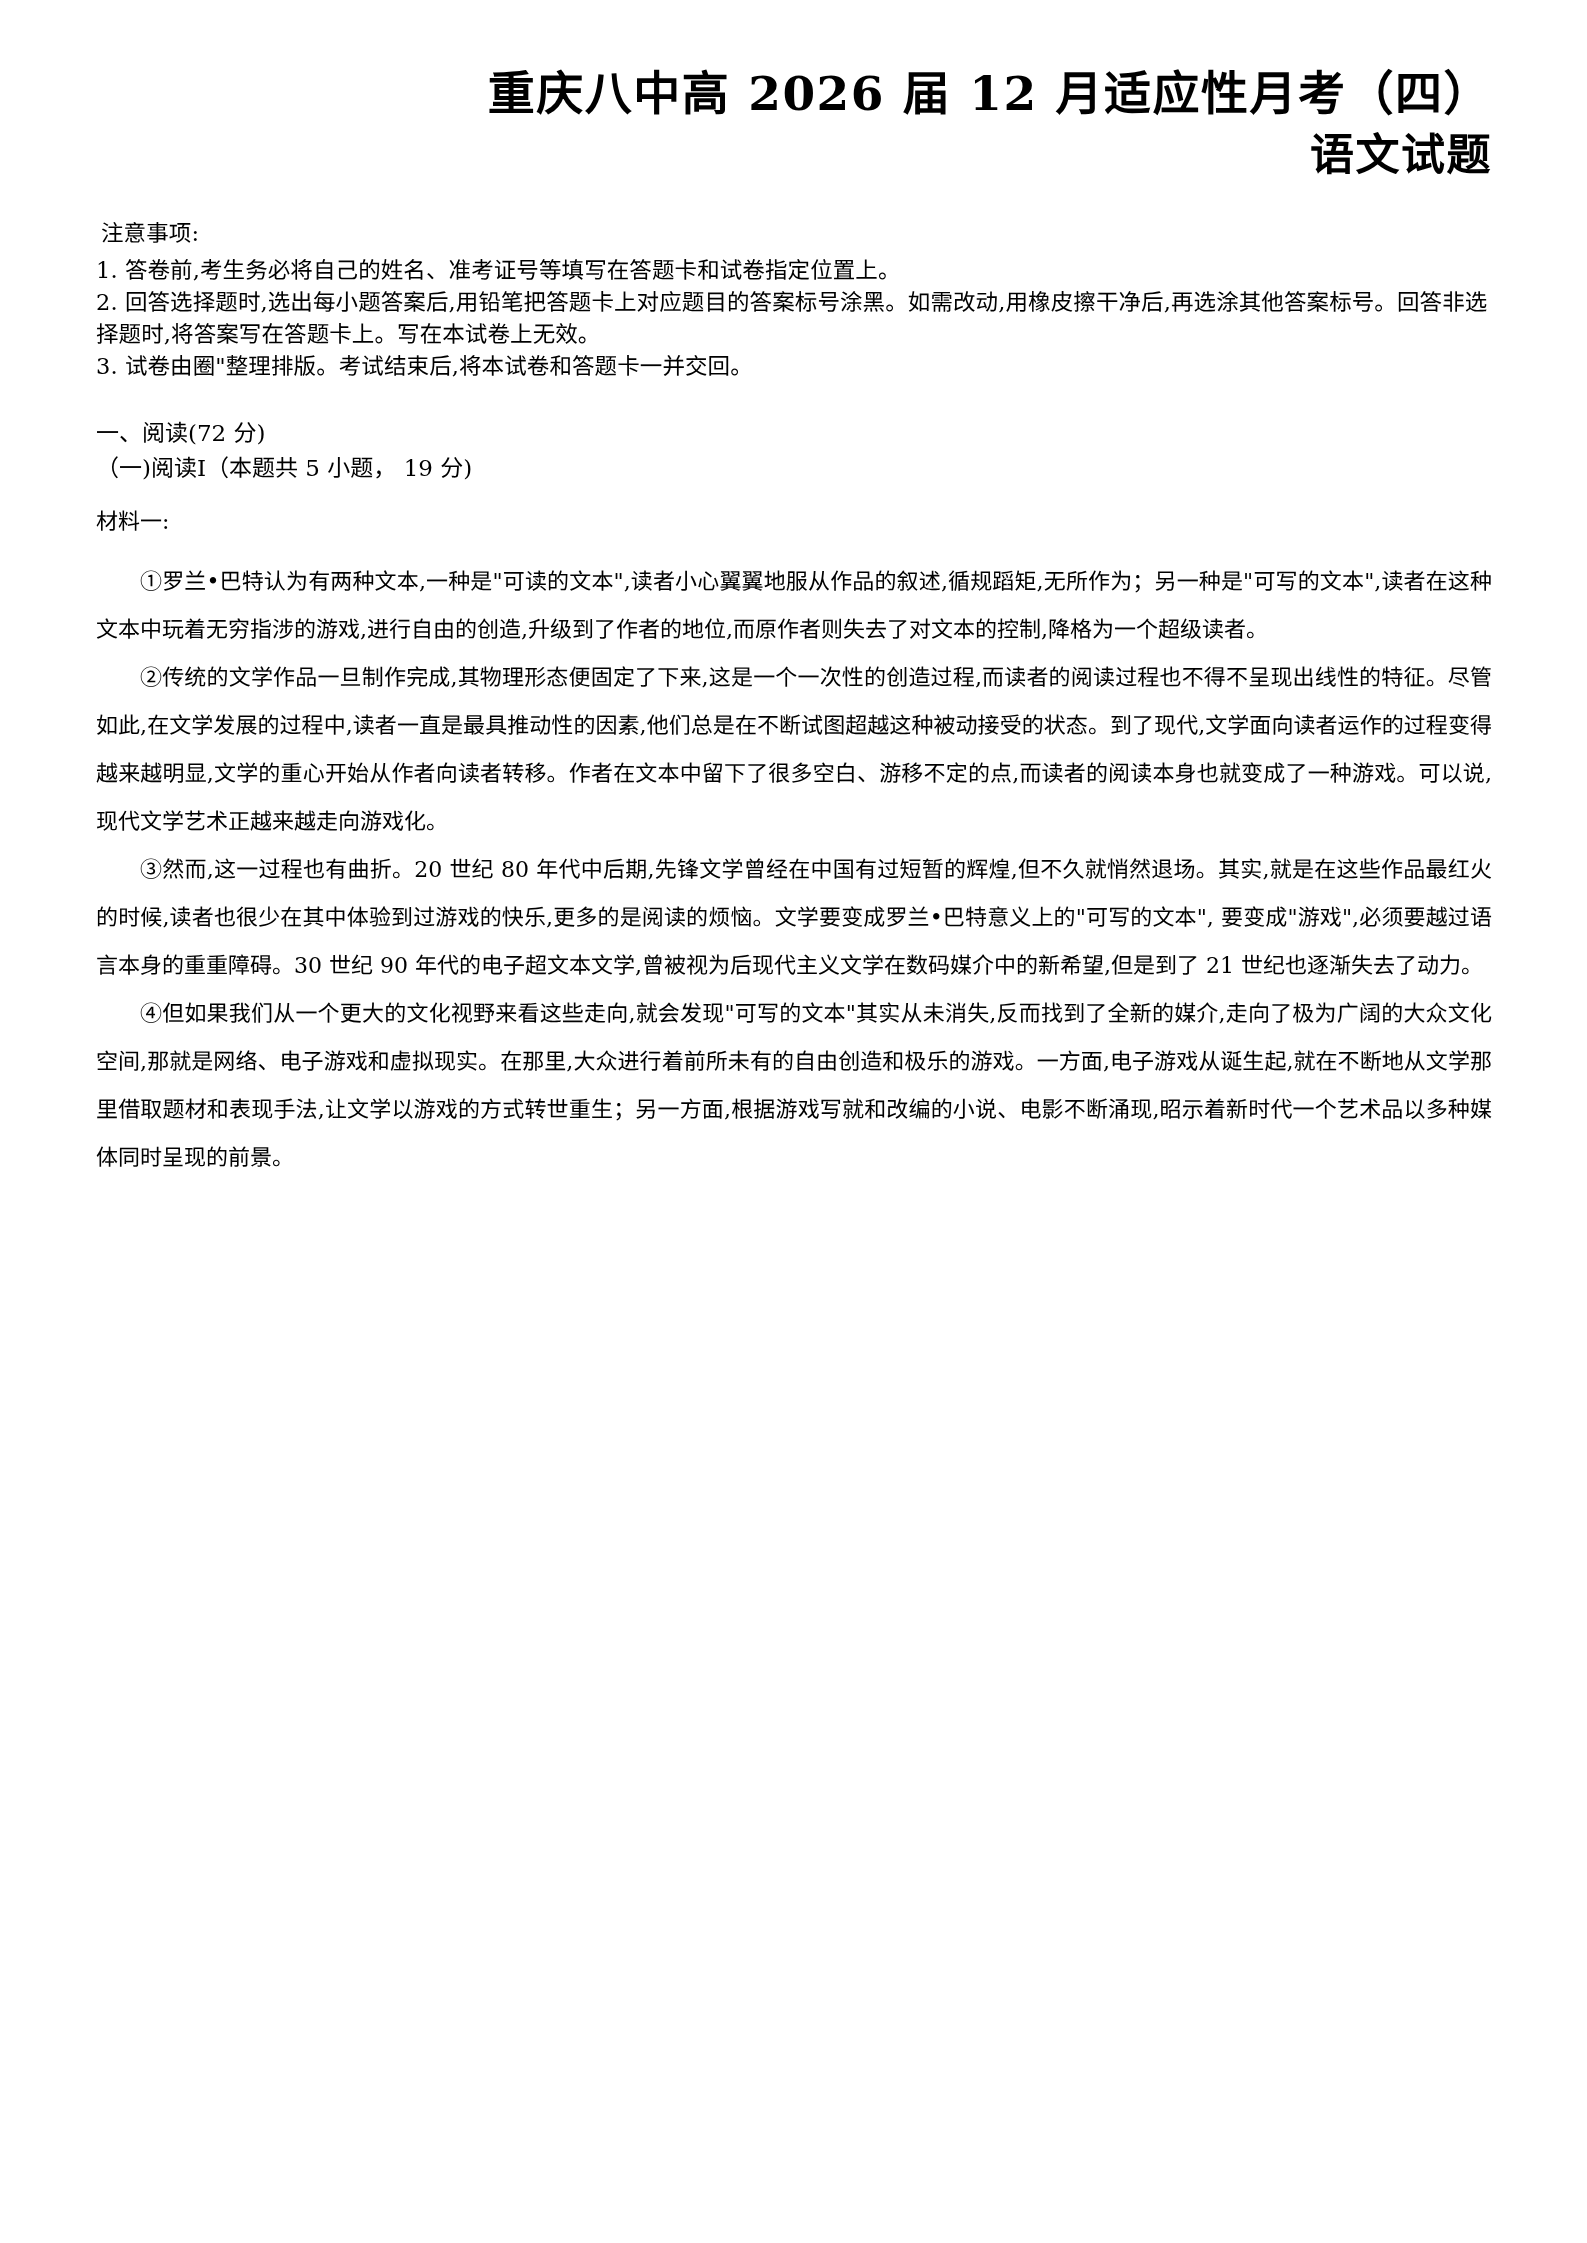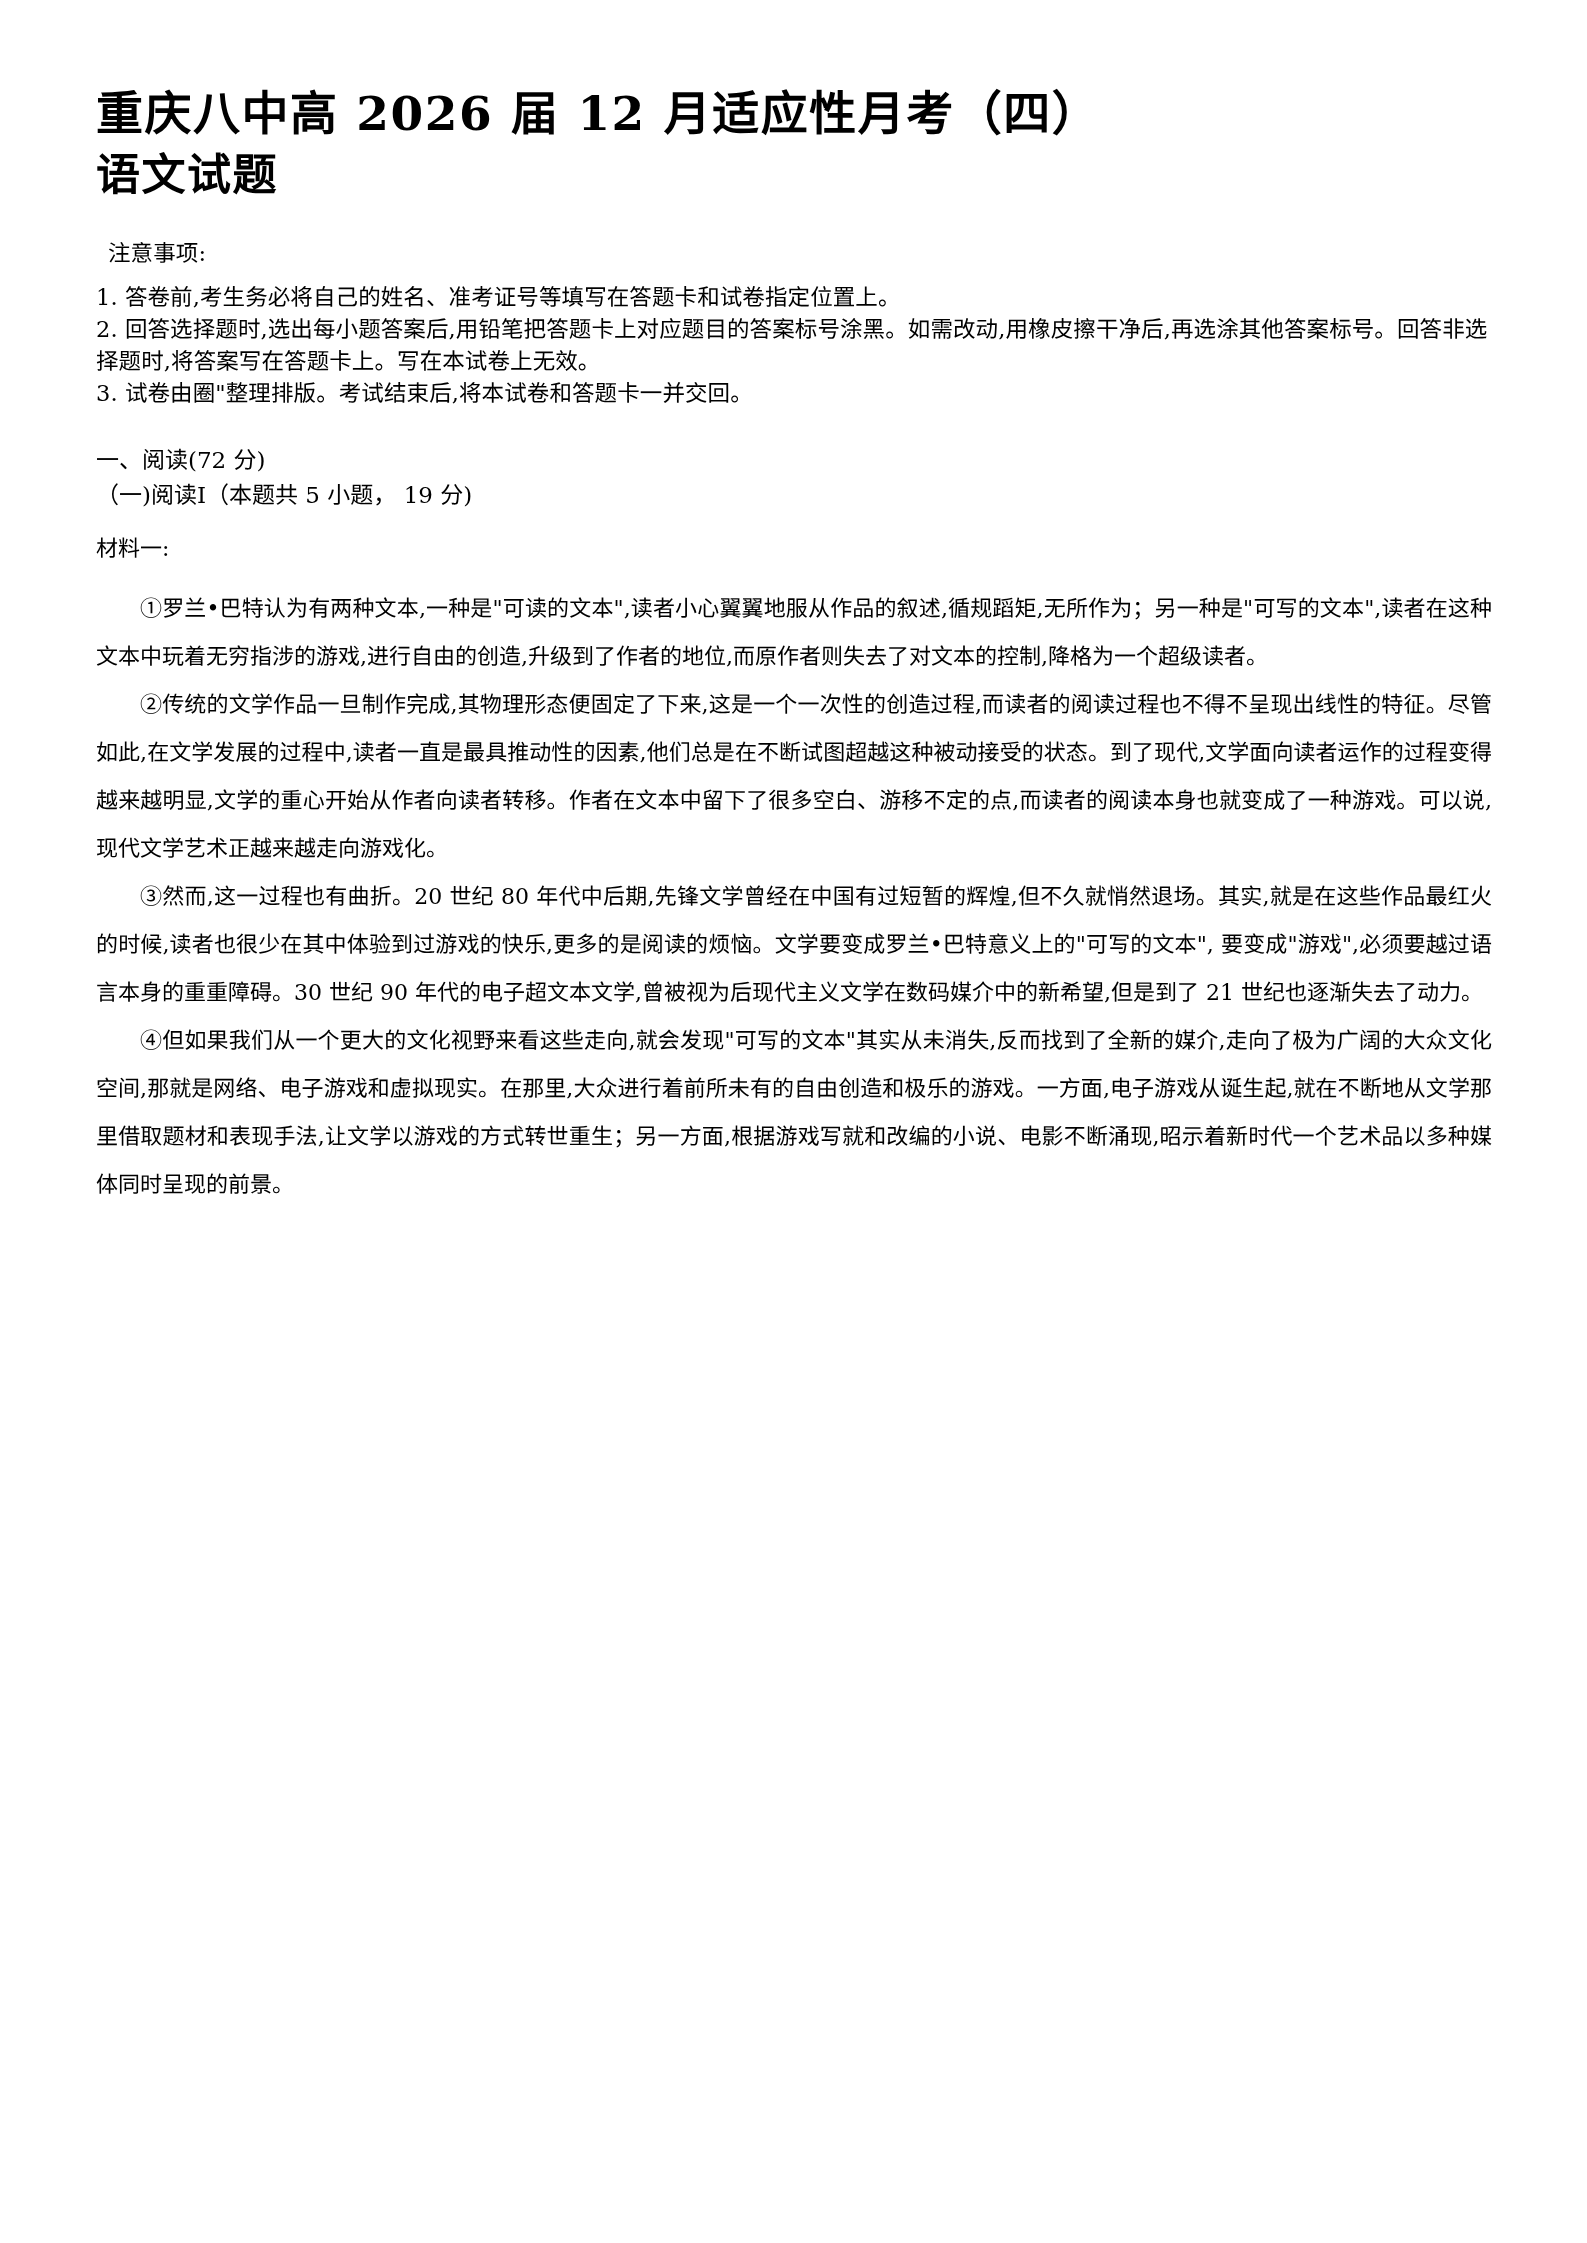--- a/index.html
+++ b/index.html
@@ -26,22 +26,22 @@
   }
   .content {
     position: absolute;
     left: 96px;
     top: 0;
     width: 1396px;
   }
 
   
   .title-block {
-    padding-top: 84px;
-    text-align: left;
+    padding-top: 64px;
+    text-align: right;
   }
   .doc-title {
     font-family: "DejaVu Serif", "Liberation Serif", serif;
     font-size: 47px;
     font-weight: 700;
     line-height: 1.28;
     letter-spacing: 1.5px;
     margin: 0;
     white-space: nowrap;
   }
@@ -55,21 +55,21 @@
   }
 
   
   .notice {
     margin-top: 34px;
     font-size: 22.5px;
     line-height: 1.43;
     letter-spacing: 0.1px;
   }
   .notice-heading {
-    margin: 12px;
+    margin: 5px;
   }
   .notice-item {
     margin: 0;
     text-indent: 0;
   }
 
   
   .sections {
     margin-top: 33px;
     font-size: 23px;

